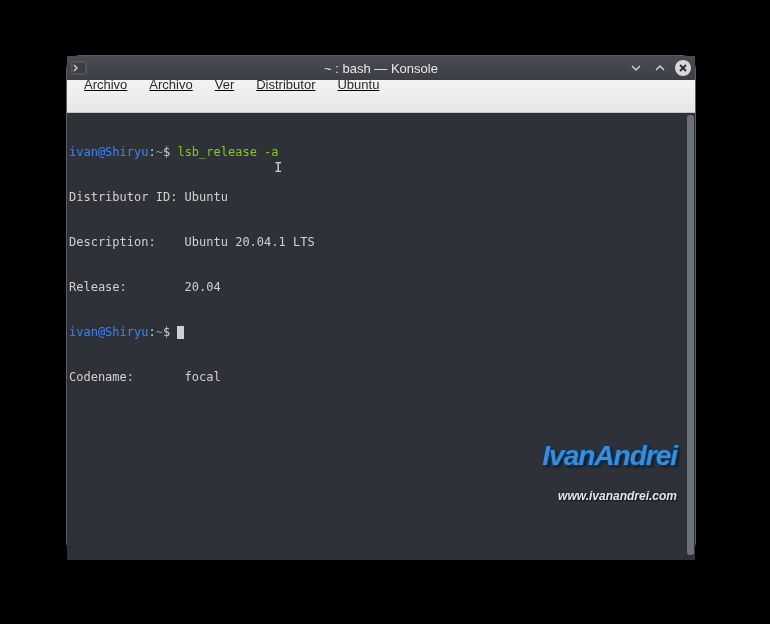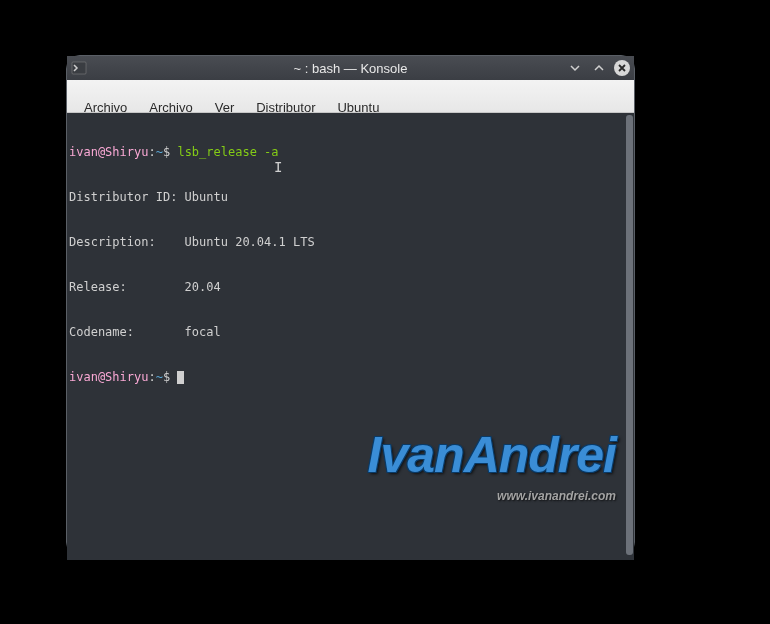--- a/index.html
+++ b/index.html
@@ -11,21 +11,21 @@
       background: #000;
       width: 770px;
       height: 624px;
       font-family: sans-serif;
       position: relative;
     }
     .window {
       position: absolute;
       top: 55px;
       left: 66px;
-      width: 569px;
+      width: 630px;
       height: 501px;
       background: #2e3238;
       border: 1px solid #5a5f66;
       border-radius: 14px;
     }
     .titlebar {
       height: 24px;
       background: linear-gradient(to bottom, #494c52, #3b3e44);
       display: flex;
       align-items: center;
@@ -71,21 +71,21 @@
       border-radius: 50%;
       color: #2a2a2a;
       width: 16px;
       height: 16px;
     }
     .menubar {
       height: 28px;
       background: linear-gradient(to bottom, #f3f3f3, #e7e7e7);
       border-bottom: 1px solid #c7c7c7;
       display: flex;
-      align-items: flex-start;
+      align-items: flex-end;
       padding: 16px 6px;
       text-decoration: underline;
     }
     .menu-item {
       padding: 4px 11px;
       font-size: 13px;
       color: #2a2a2a;
       cursor: pointer;
     }
     .terminal-area {
@@ -93,21 +93,21 @@
       background: #2e3238;
       height: calc(100% - 52px);
       font-family: "DejaVu Sans Mono", "Courier New", monospace;
       font-size: 12px;
       line-height: 15px;
       padding: 2px 2px;
       color: #d0d0d0;
       white-space: pre;
     }
     .prompt-user {
-      color: #f9a8d4;
+      color: #3b82f6;
     }
     .prompt-path {
       color: #5aa8d6;
     }
     .prompt-dollar {
       color: #d0d0d0;
     }
     .cmd-text {
       color: #84cc16;
     }
@@ -137,33 +137,33 @@
     }
     .watermark {
       position: absolute;
       right: 18px;
       bottom: 26px;
       text-align: right;
       pointer-events: none;
     }
     .watermark-main {
       font-family: Arial, sans-serif;
-      font-size: 50px;
+      font-size: 28px;
       font-weight: 900;
       font-style: italic;
       color: #3a8dd6;
       text-shadow: 1px 1px 0 #0a3a66, -1px -1px 0 #0a3a66, 1px -1px 0 #0a3a66, -1px 1px 0 #0a3a66, 2px 2px 3px rgba(0,0,0,0.7);
       letter-spacing: -1px;
     }
     .watermark-sub {
       font-family: Arial, sans-serif;
       font-size: 12px;
       font-weight: bold;
       font-style: italic;
-      color: #a3a3a3;
+      color: #e5e5e5;
       margin-top: -4px;
       text-shadow: 1px 1px 2px rgba(0,0,0,0.7);
     }
     .line {
       display: block;
     }
   </style>
 </head>
 <body>
 
@@ -201,22 +201,22 @@
     <div class="menu-item">Ver</div>
     <div class="menu-item">Distributor</div>
     <div class="menu-item">Ubuntu</div>
   </div>
 
   <div class="terminal-area">
     <span class="line"><span class="prompt-user">ivan@Shiryu</span><span class="prompt-dollar">:</span><span class="prompt-path">~</span><span class="prompt-dollar">$</span><span class="cmd-text"> </span><span class="cmd-text">lsb_release -a</span></span>
     <span class="line">Distributor ID: Ubuntu</span>
     <span class="line">Description:    Ubuntu 20.04.1 LTS</span>
     <span class="line">Release:        20.04</span>
+    <span class="line"><span class="prompt-user">ivan@Shiryu</span><span class="prompt-dollar">:</span><span class="prompt-path">~</span><span class="prompt-dollar">$</span><span class="cmd-text"> </span><span class="cursor-block"></span></span>
     <span class="line">Codename:       focal</span>
-    <span class="line"><span class="prompt-user">ivan@Shiryu</span><span class="prompt-dollar">:</span><span class="prompt-path">~</span><span class="prompt-dollar">$</span><span class="cmd-text"> </span><span class="cursor-block"></span></span>
 
     <span class="text-cursor" style="left:207px; top:48px;">I</span>
 
     <div class="scrollbar"></div>
 
     <div class="watermark">
       <div class="watermark-main">IvanAndrei</div>
       <div class="watermark-sub">www.ivanandrei.com</div>
     </div>
   </div>

